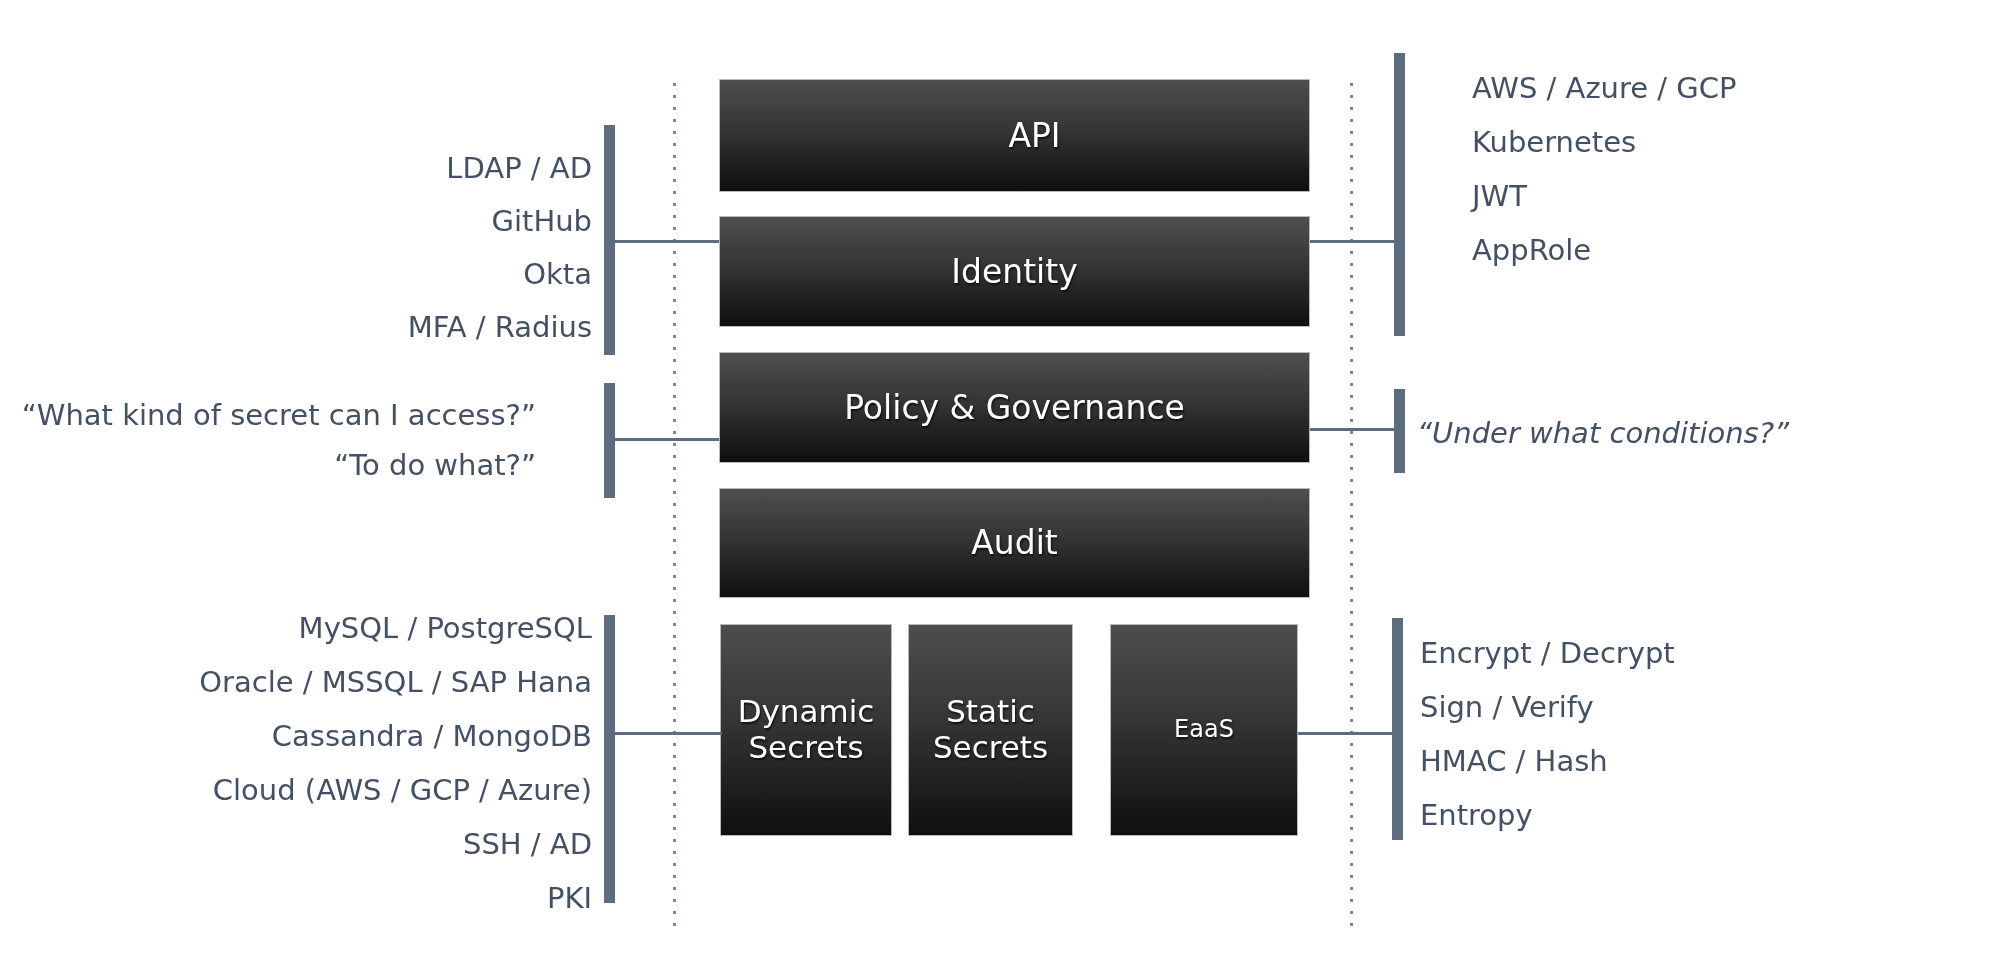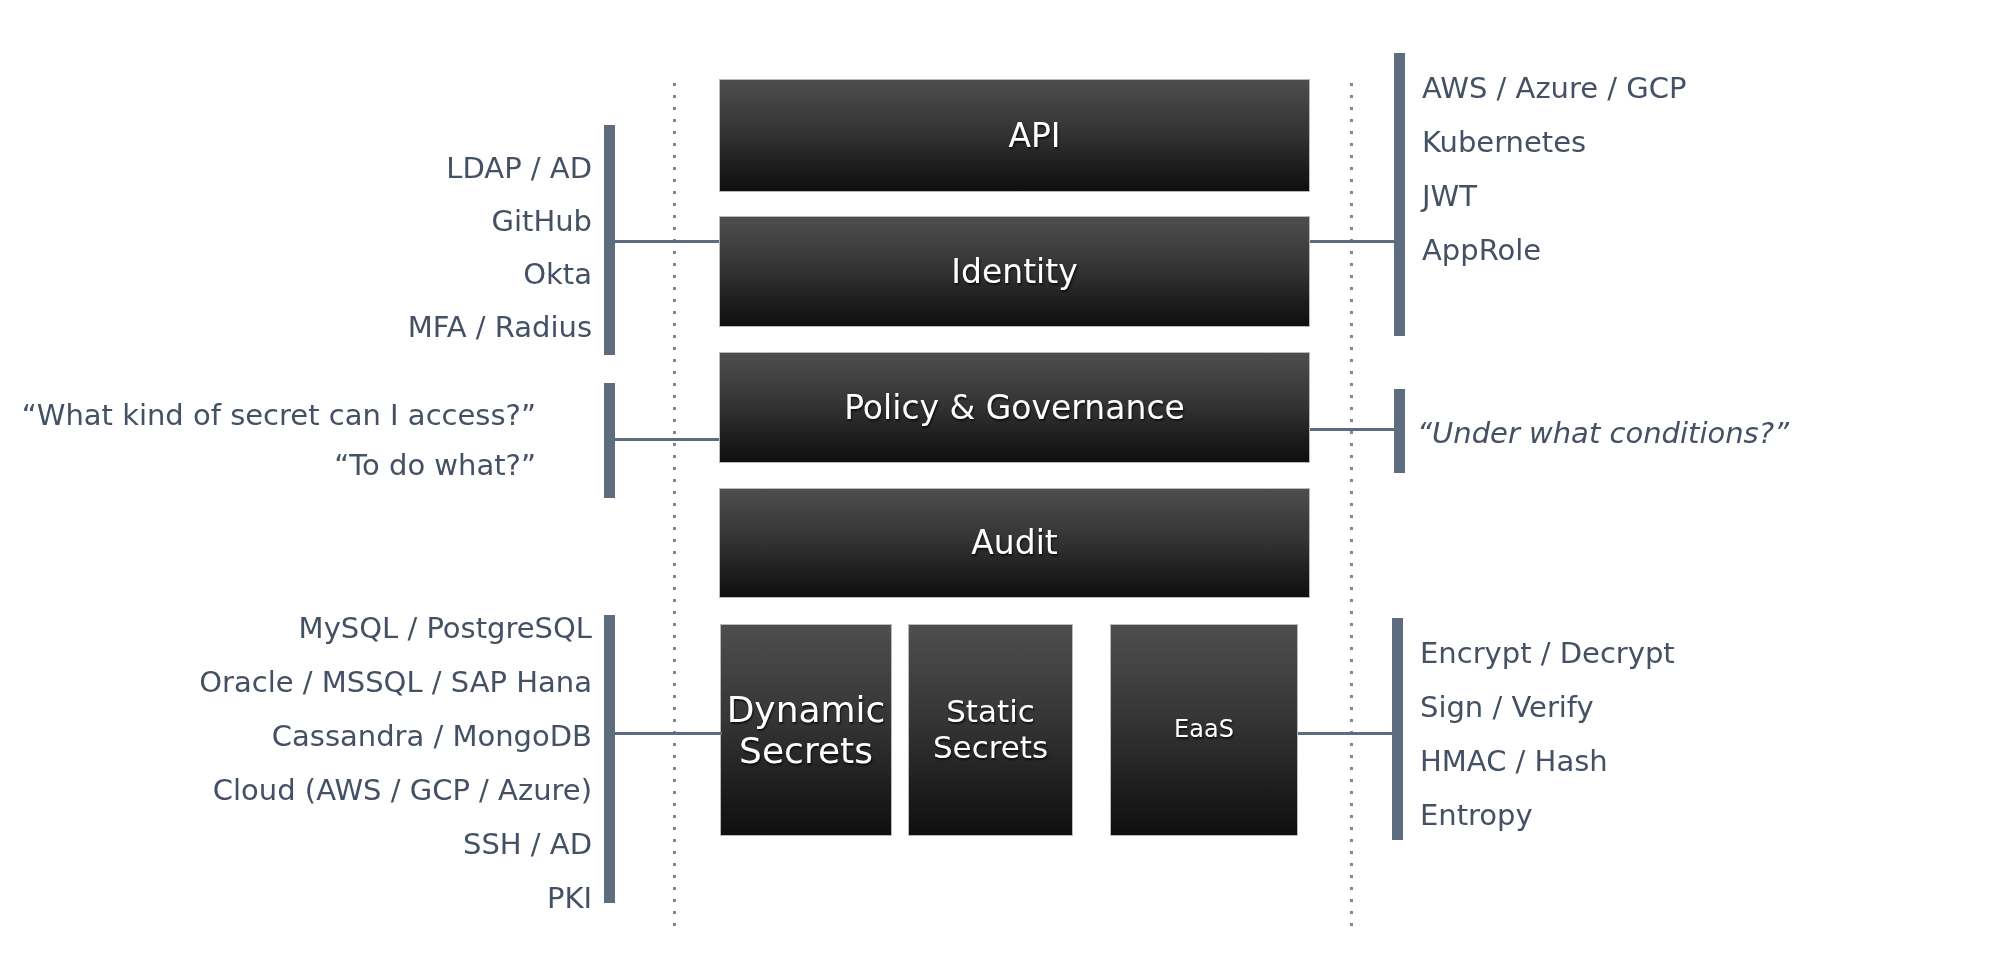--- a/index.html
+++ b/index.html
@@ -42,21 +42,21 @@
     justify-content: center;
     text-align: center;
     font-size: 33px;
     line-height: 1.15;
     text-shadow: 1px 2px 2px rgba(0,0,0,0.65);
   }
   .vbox.api      { left: 719px;  top: 79px;  width: 591px; height: 113px; padding-left: 40px; }
   .vbox.identity { left: 719px;  top: 216px; width: 591px; height: 111px; }
   .vbox.policy   { left: 719px;  top: 352px; width: 591px; height: 111px; }
   .vbox.audit    { left: 719px;  top: 488px; width: 591px; height: 110px; }
-  .vbox.dynamic  { left: 720px;  top: 624px; width: 172px; height: 212px; font-size: 36px; padding: 0 8px; }
+  .vbox.dynamic  { left: 720px;  top: 624px; width: 172px; height: 212px; font-size: 31px; padding: 0 8px; }
   .vbox.static   { left: 908px;  top: 624px; width: 165px; height: 212px; font-size: 31px; padding: 0 4px; }
   .vbox.eaas     { left: 1110px; top: 624px; width: 188px; height: 212px; font-size: 24px; }
 
   
   .bracket {
     position: absolute;
     width: 11px;
     background: #5d6c7e;
   }
   .bracket.l1 { left: 604px;  top: 125px; height: 230px; }
@@ -88,21 +88,21 @@
   }
   .labels > div { line-height: 53px; }
   .labels.align-right { text-align: right; }
 
   .labels.left-top     { right: 1422px; top: 142px; }
   .labels.left-quotes  { right: 1478px; top: 390px; }
   .labels.left-quotes > div { line-height: 50px; }
   .labels.left-bottom  { right: 1422px; top: 601px; }
   .labels.left-bottom > div { line-height: 54px; }
 
-  .labels.right-top    { left: 1422px; top: 61px; }
+  .labels.right-top    { left: 1472px; top: 61px; }
   .labels.right-top > div { line-height: 54px; }
   .labels.right-mid    { left: 1417px; top: 407px; }
   .labels.right-mid > div { line-height: 52px; font-style: italic; }
   .labels.right-bottom { left: 1420px; top: 626px; }
   .labels.right-bottom > div { line-height: 54px; }
 </style>
 </head>
 <body>
 
 <div class="canvas">

